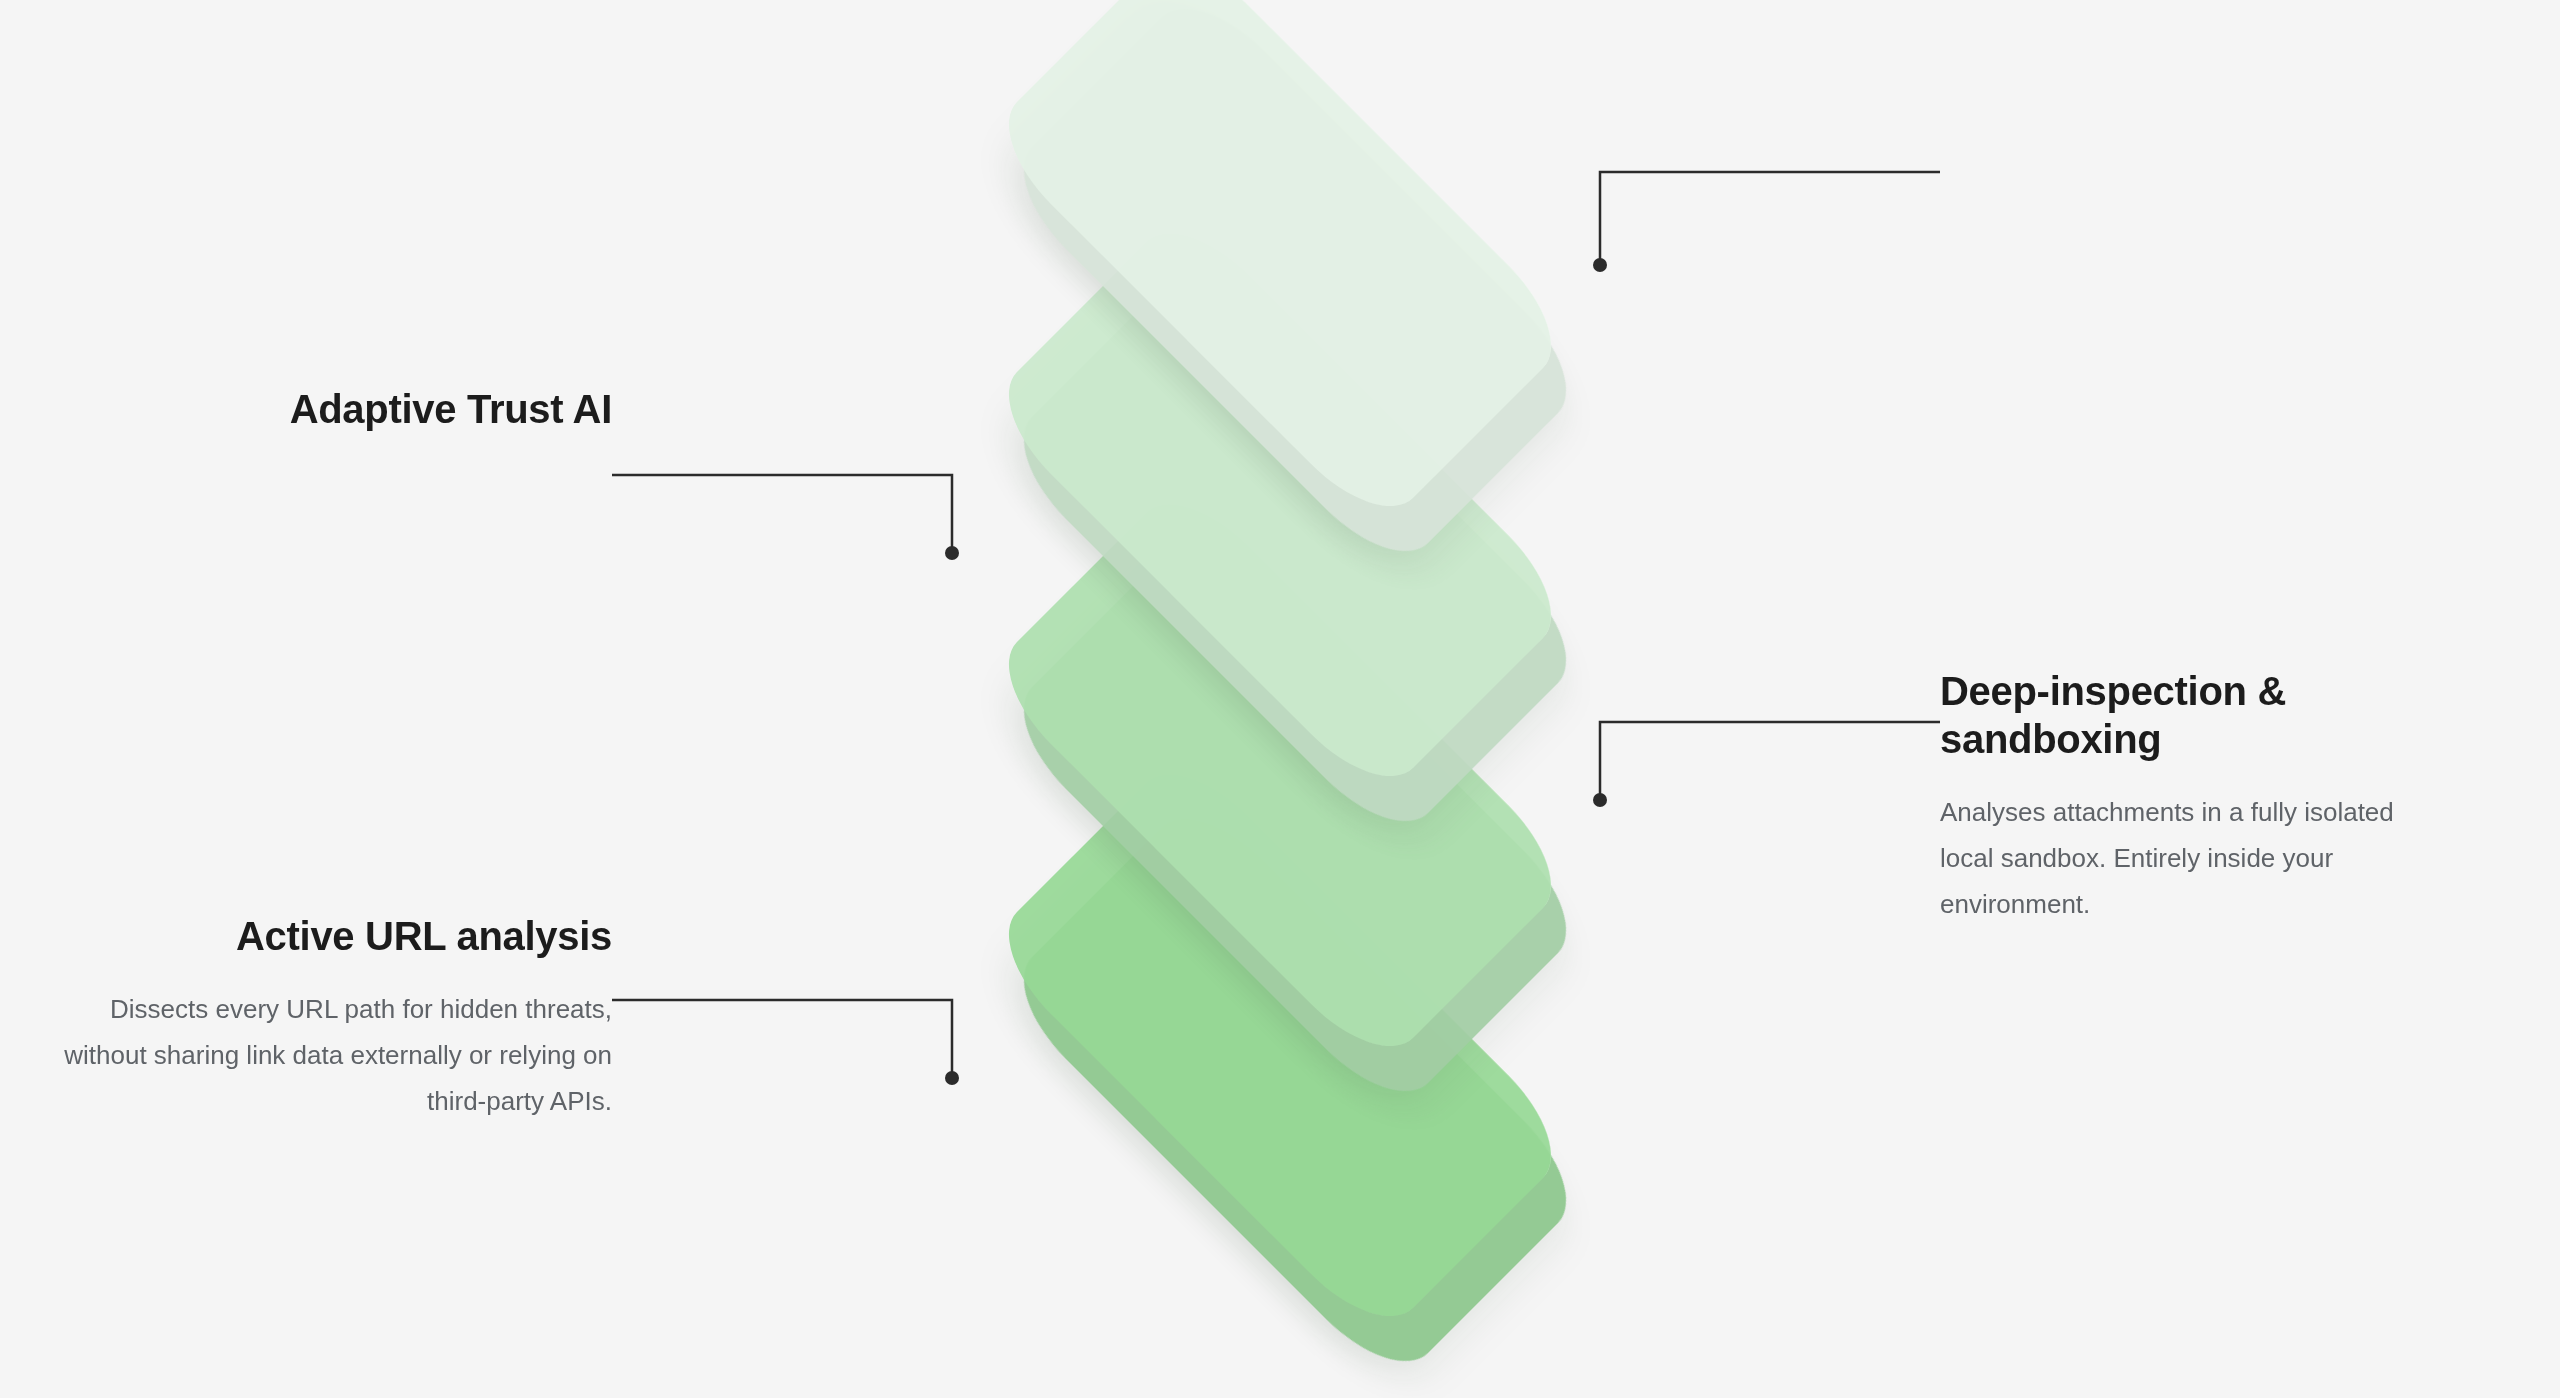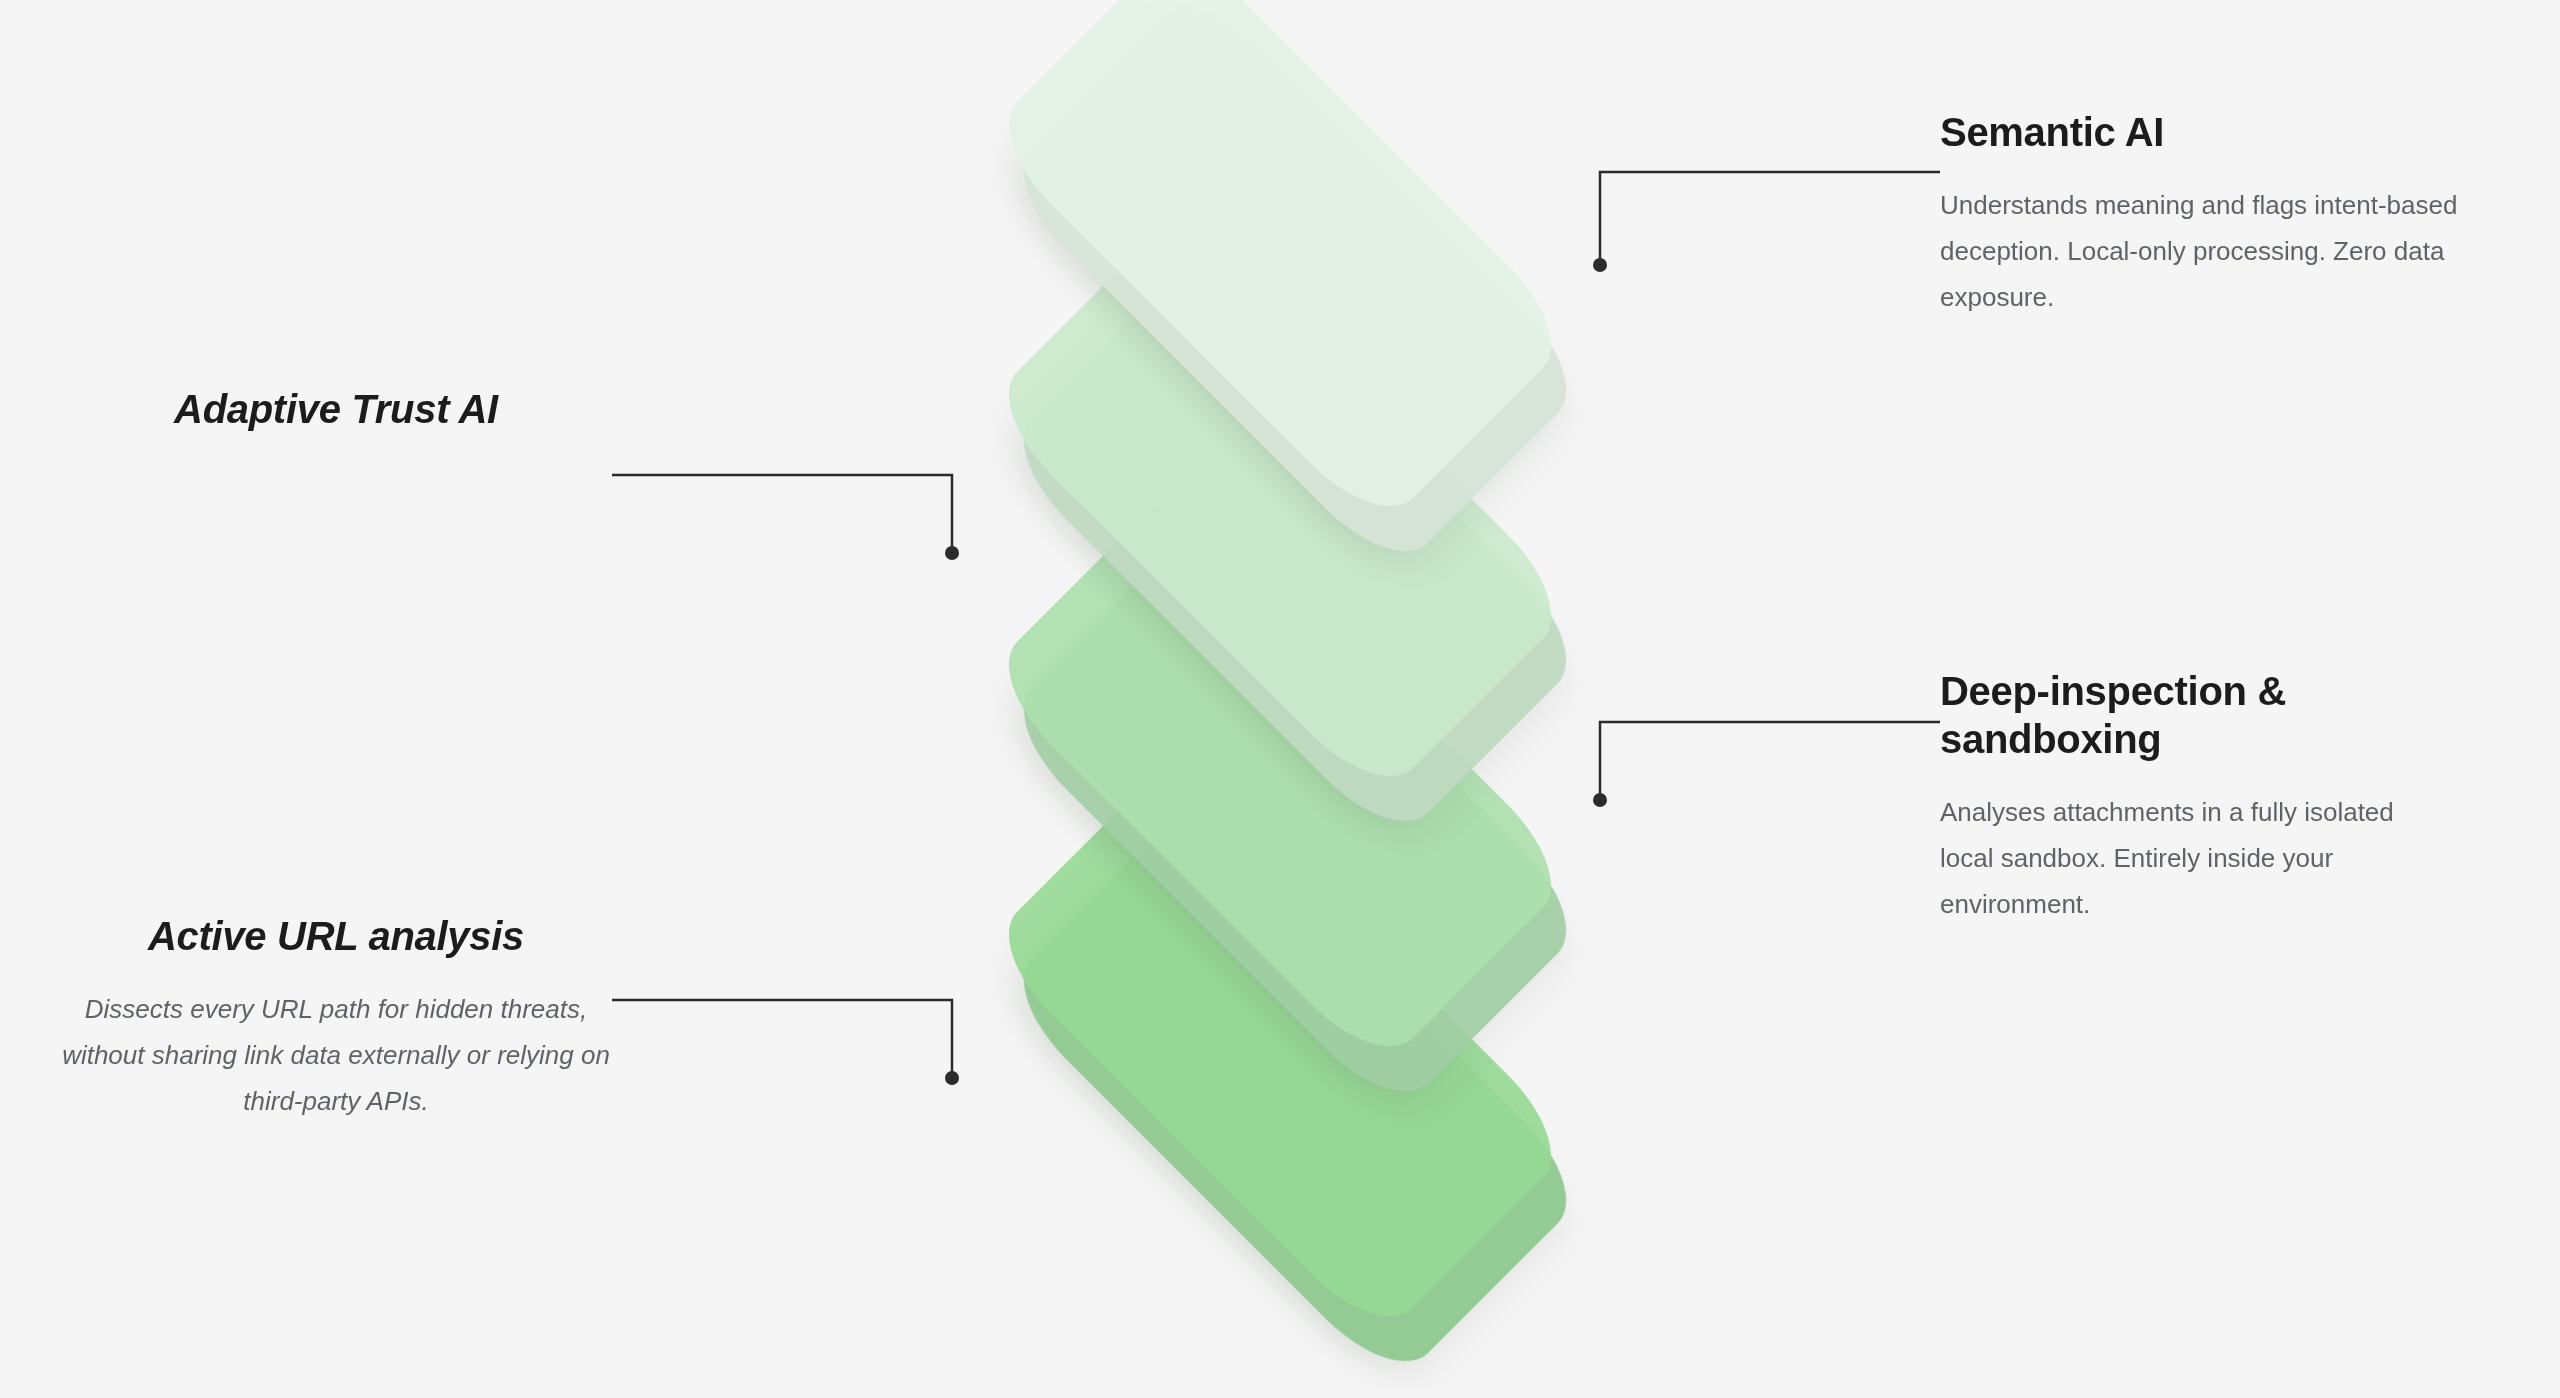--- a/index.html
+++ b/index.html
@@ -32,21 +32,21 @@
     color:#1c1c1c;
     letter-spacing:-0.3px;
   }
   .callout p{
     margin:26px 0 0 0;
     font-size:26px;
     line-height:46px;
     color:#5f6368;
   }
   .right{text-align:left;}
-  .left{text-align:center;font-style:italic;}
+  .left{text-align:right;}
 
   svg.wires{position:absolute;left:0;top:0;width:2560px;height:1398px;
             pointer-events:none;}
 </style>
 </head>
 <body style="background: rgb(245, 245, 245);">
 
 <div id="stage">
 
   <div class="stack">
@@ -80,24 +80,20 @@
     <path id="w2" fill="none" d="M 952 553 L 952 475 L 612 475" stroke="#2b2b2b" stroke-width="2.5"></path>
     <circle id="d2" cx="952" cy="553" fill="#2b2b2b" r="7"></circle>
 
     <path id="w3" fill="none" d="M 1600 800 L 1600 722 L 1940 722" stroke="#2b2b2b" stroke-width="2.5"></path>
     <circle id="d3" cx="1600" cy="800" fill="#2b2b2b" r="7"></circle>
 
     <path id="w4" fill="none" d="M 952 1078 L 952 1000 L 612 1000" stroke="#2b2b2b" stroke-width="2.5"></path>
     <circle id="d4" cx="952" cy="1078" fill="#2b2b2b" r="7"></circle>
   </svg>
 
-  <div class="callout right" style="left:1940px;top:108px;width:560px;">
-    <h3>Semantic AI</h3>
-    <p>Understands meaning and flags intent-based deception. Local-only processing. Zero data exposure.</p>
-  </div>
 
   <div class="callout left" style="left:60px;top:385px;width:552px;">
     <h3>Adaptive Trust AI</h3>
   </div>
 
   <div class="callout right" style="left:1940px;top:635px;width:470px;margin-top:32px;">
     <h3>Deep-inspection &amp; sandboxing</h3>
     <p>Analyses attachments in a fully isolated local sandbox. Entirely inside your environment.</p>
   </div>
 

